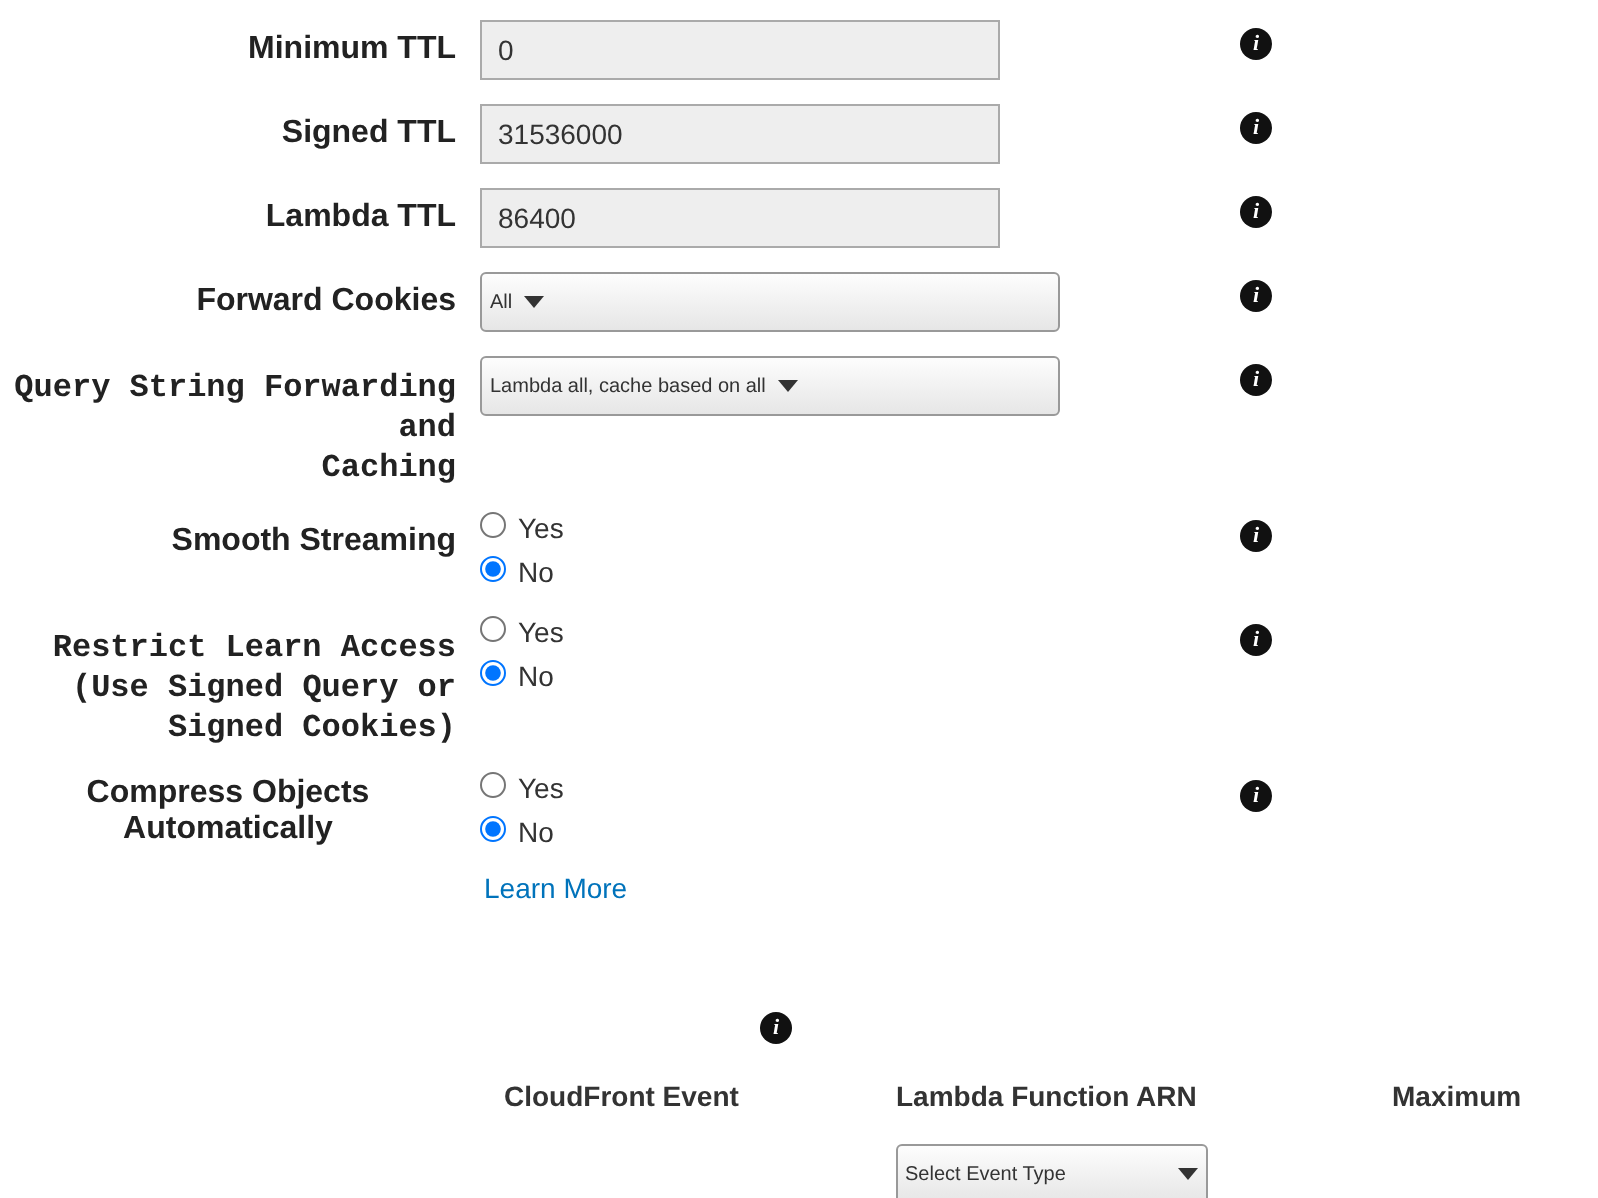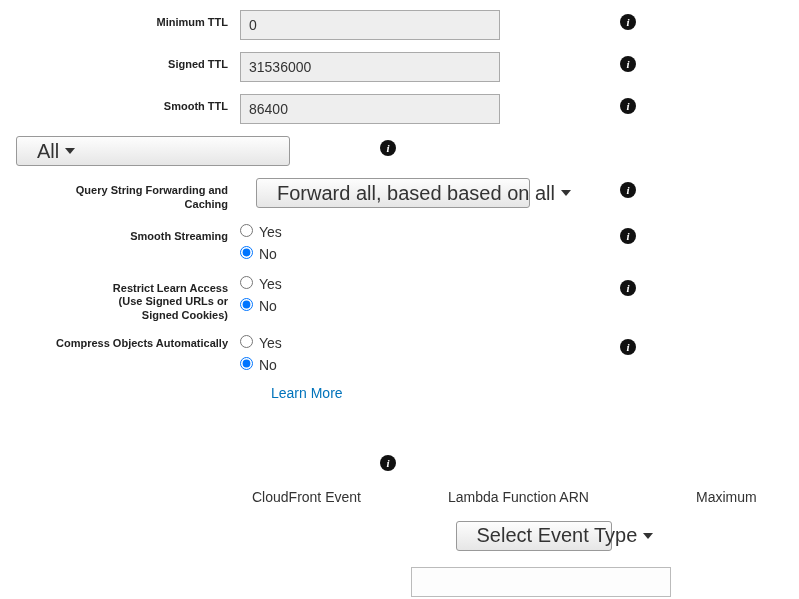--- a/index.html
+++ b/index.html
@@ -17,25 +17,26 @@
       display: flex;
       align-items: flex-start;
       margin-bottom: 12px;
     }
     .label-col {
       width: 240px;
       text-align: right;
       padding-right: 12px;
       font-weight: bold;
       color: #222;
-      font-size: 11px;
+      font-size: 16px;
       padding-top: 6px;
     }
     .label-col.multi {
       line-height: 1.25;
+      font-family: Liberation Mono, monospace;
     }
     .input-col {
       width: 290px;
       display: flex;
       flex-direction: column;
       gap: 4px;
     }
     .info-col {
       display: flex;
       align-items: center;
@@ -49,29 +50,28 @@
       border: 1px solid #aaa;
       background: #eee;
       font-size: 14px;
       color: #333;
     }
     .select-btn {
       display: inline-flex;
       align-items: center;
       gap: 6px;
       height: 30px;
-      padding: 0 20px;
+      padding: 0 4px;
       border: 1px solid #999;
       background: linear-gradient(#fdfdfd, #e6e6e6);
       border-radius: 3px;
-      font-size: 20px;
+      font-size: 10px;
       color: #333;
       cursor: pointer;
       white-space: nowrap;
-      margin-left: 16px;
     }
     .chevron {
       display: inline-block;
       width: 0;
       height: 0;
       border-left: 5px solid transparent;
       border-right: 5px solid transparent;
       border-top: 6px solid #333;
     }
     .radio-row {
@@ -99,29 +99,29 @@
       font-weight: bold;
       font-size: 11px;
       cursor: pointer;
     }
     .link {
       color: #0073bb;
       text-decoration: none;
       cursor: pointer;
       font-size: 14px;
       margin-top: 6px;
-      margin-left: 31px;
+      margin-left: 2px;
     }
     .section-gap {
       height: 38px;
     }
     .sub-headers {
       display: flex;
       margin-left: 252px;
-      font-weight: normal;
+      font-weight: bold;
       font-size: 14px;
       margin-bottom: 16px;
       margin-top: 18px;
     }
     .sub-headers .h1 { width: 196px; }
     .sub-headers .h2 { width: 248px; }
     .sub-headers .h3 { }
     .lambda-row {
       display: flex;
       align-items: center;
@@ -167,49 +167,50 @@
   <div class="label-col">Signed TTL</div>
   <div class="input-col">
     <input class="text-input" type="text" value="31536000" style="">
   </div>
   <div class="info-col">
     <span class="info-icon">i</span>
   </div>
 </div>
 
 <div class="form-row">
-  <div class="label-col">Smooth TTL</div>
+  <div class="label-col">Lambda TTL</div>
   <div class="input-col">
     <input class="text-input" type="text" value="86400" style="">
   </div>
   <div class="info-col">
     <span class="info-icon">i</span>
   </div>
 </div>
 
 <div class="form-row">
+  <div class="label-col">Forward Cookies</div>
   <div class="input-col">
     <div class="select-btn" style="width:auto;">
       <span>All</span>
       <span class="chevron"></span>
     </div>
   </div>
   <div class="info-col">
     <span class="info-icon">i</span>
   </div>
 </div>
 
 <div class="form-row">
   <div class="label-col multi">
     <div>Query String Forwarding and</div>
     <div>Caching</div>
   </div>
   <div class="input-col">
     <div class="select-btn">
-      <span>Forward all, based based on all</span>
+      <span>Lambda all, cache based on all</span>
       <span class="chevron"></span>
     </div>
   </div>
   <div class="info-col">
     <span class="info-icon">i</span>
   </div>
 </div>
 
 <div class="form-row">
   <div class="label-col">Smooth Streaming</div>
@@ -224,40 +225,40 @@
     </div>
   </div>
   <div class="info-col">
     <span class="info-icon">i</span>
   </div>
 </div>
 
 <div class="form-row">
   <div class="label-col multi">
     <div>Restrict Learn Access</div>
-    <div>(Use Signed URLs or</div>
+    <div>(Use Signed Query or</div>
     <div>Signed Cookies)</div>
   </div>
   <div class="input-col">
     <div class="radio-row">
       <input type="radio" class="radio" name="restrict" style="">
       <span>Yes</span>
     </div>
     <div class="radio-row">
       <input type="radio" class="radio" name="restrict" checked="" style="">
       <span>No</span>
     </div>
   </div>
   <div class="info-col">
     <span class="info-icon">i</span>
   </div>
 </div>
 
 <div class="form-row">
-  <div class="label-col" style="padding-top:2px;">Compress Objects Automatically</div>
+  <div class="label-col" style="padding-top:2px;text-align:center;">Compress Objects Automatically</div>
   <div class="input-col">
     <div class="radio-row">
       <input type="radio" class="radio" name="compress" style="">
       <span>Yes</span>
     </div>
     <div class="radio-row">
       <input type="radio" class="radio" name="compress" checked="" style="">
       <span>No</span>
     </div>
     <a class="link">Learn More</a>

